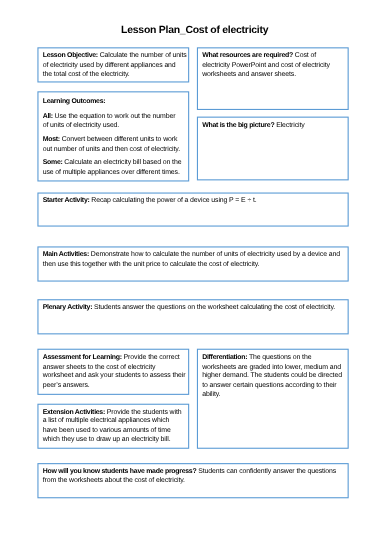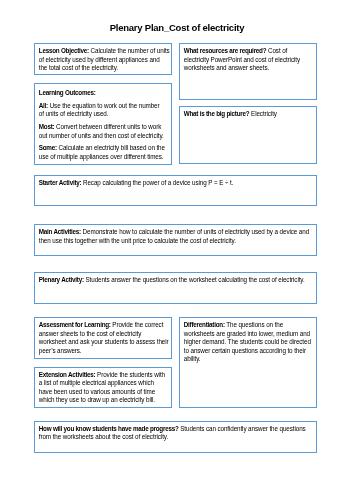--- a/index.html
+++ b/index.html
@@ -19,21 +19,21 @@
   .tx { position:absolute; left:3.8px; top:3.0px; right:1px;
         font-size:6.3px; color:#000; letter-spacing:-0.1px; }
   .ln { line-height:8.55px; white-space:nowrap; }
   .ln b { font-weight:bold; letter-spacing:-0.24px; }
   .gap { height:4.2px; }
 </style>
 </head>
 <body>
 
 <div class="page">
-  <div class="title">Plenary Plan_Cost of electricity</div>
+  <div class="title">Lesson Plan_Cost of electricity</div>
   <div id="boxhost">
       <div class="box" style="left: 34px; top: 43px; width: 137.8px; height: 32px; border-color: rgb(91, 155, 213);">
         <div class="tx">
           <div class="ln"><b>Lesson Objective:</b><span> Calculate the number of units</span></div>
           <div class="ln"><span>of electricity used by different appliances and</span></div>
           <div class="ln"><span>the total cost of the electricity.</span></div>
         </div>
       </div>
       <div class="box" style="left: 179px; top: 43px; width: 137.5px; height: 56.7px; border-color: rgb(91, 155, 213);">
         <div class="tx">

